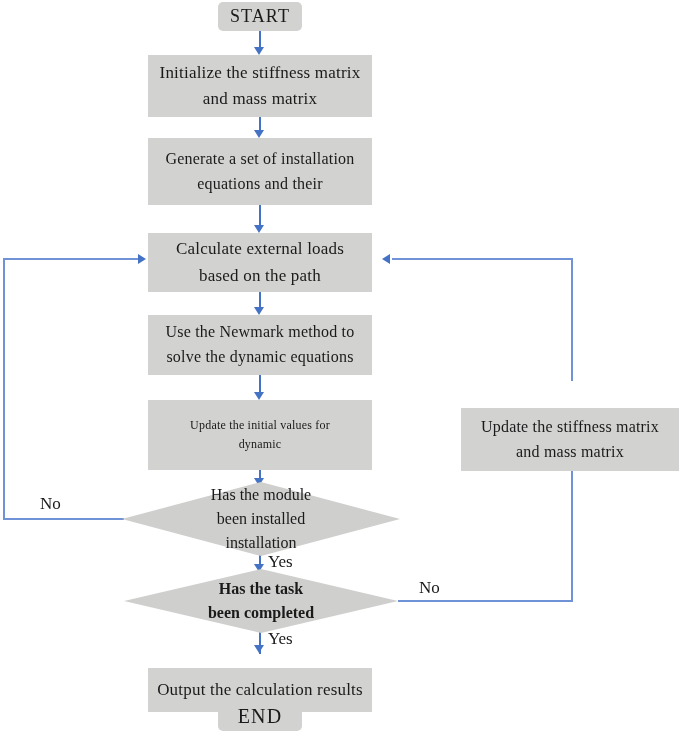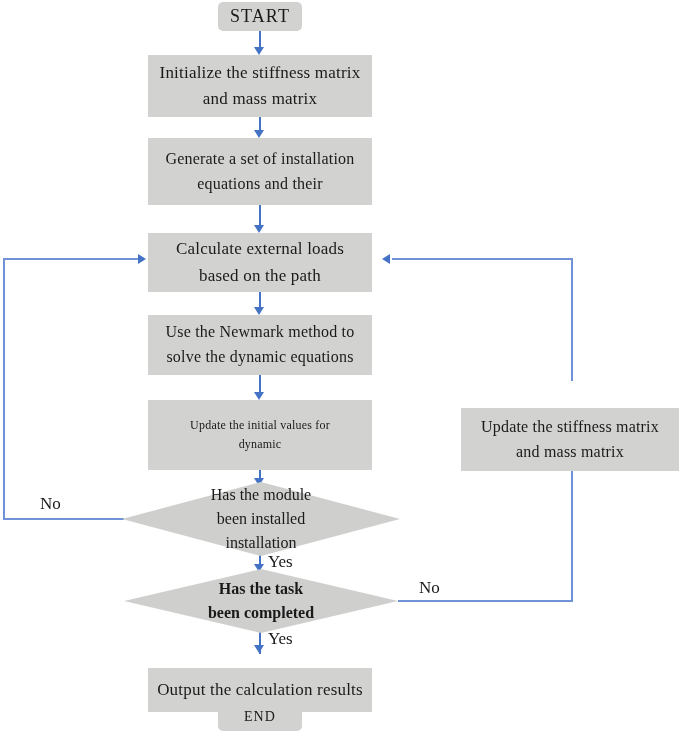--- a/index.html
+++ b/index.html
@@ -134,17 +134,17 @@
 
   <div class="node proc" style="left:461px;top:380px;width:218px;height:63px;font-size:16px;flex-direction:column;margin-top:28px;">
     <span>Update the  stiffness  matrix</span>
     <span>and mass matrix</span>
   </div>
 
   <div class="node proc" style="left:148px;top:653px;width:224px;height:44px;font-size:17px;margin-top:15px;">
     <span>Output  the  calculation   results</span>
   </div>
 
-  <div class="node term" style="left:218px;top:702px;width:84px;height:29px;font-size:14px;">
+  <div class="node term" style="left:218px;top:702px;width:84px;height:29px;font-size:20px;">
     <span>END</span>
   </div>
 
 </div>
 
 </body></html>

